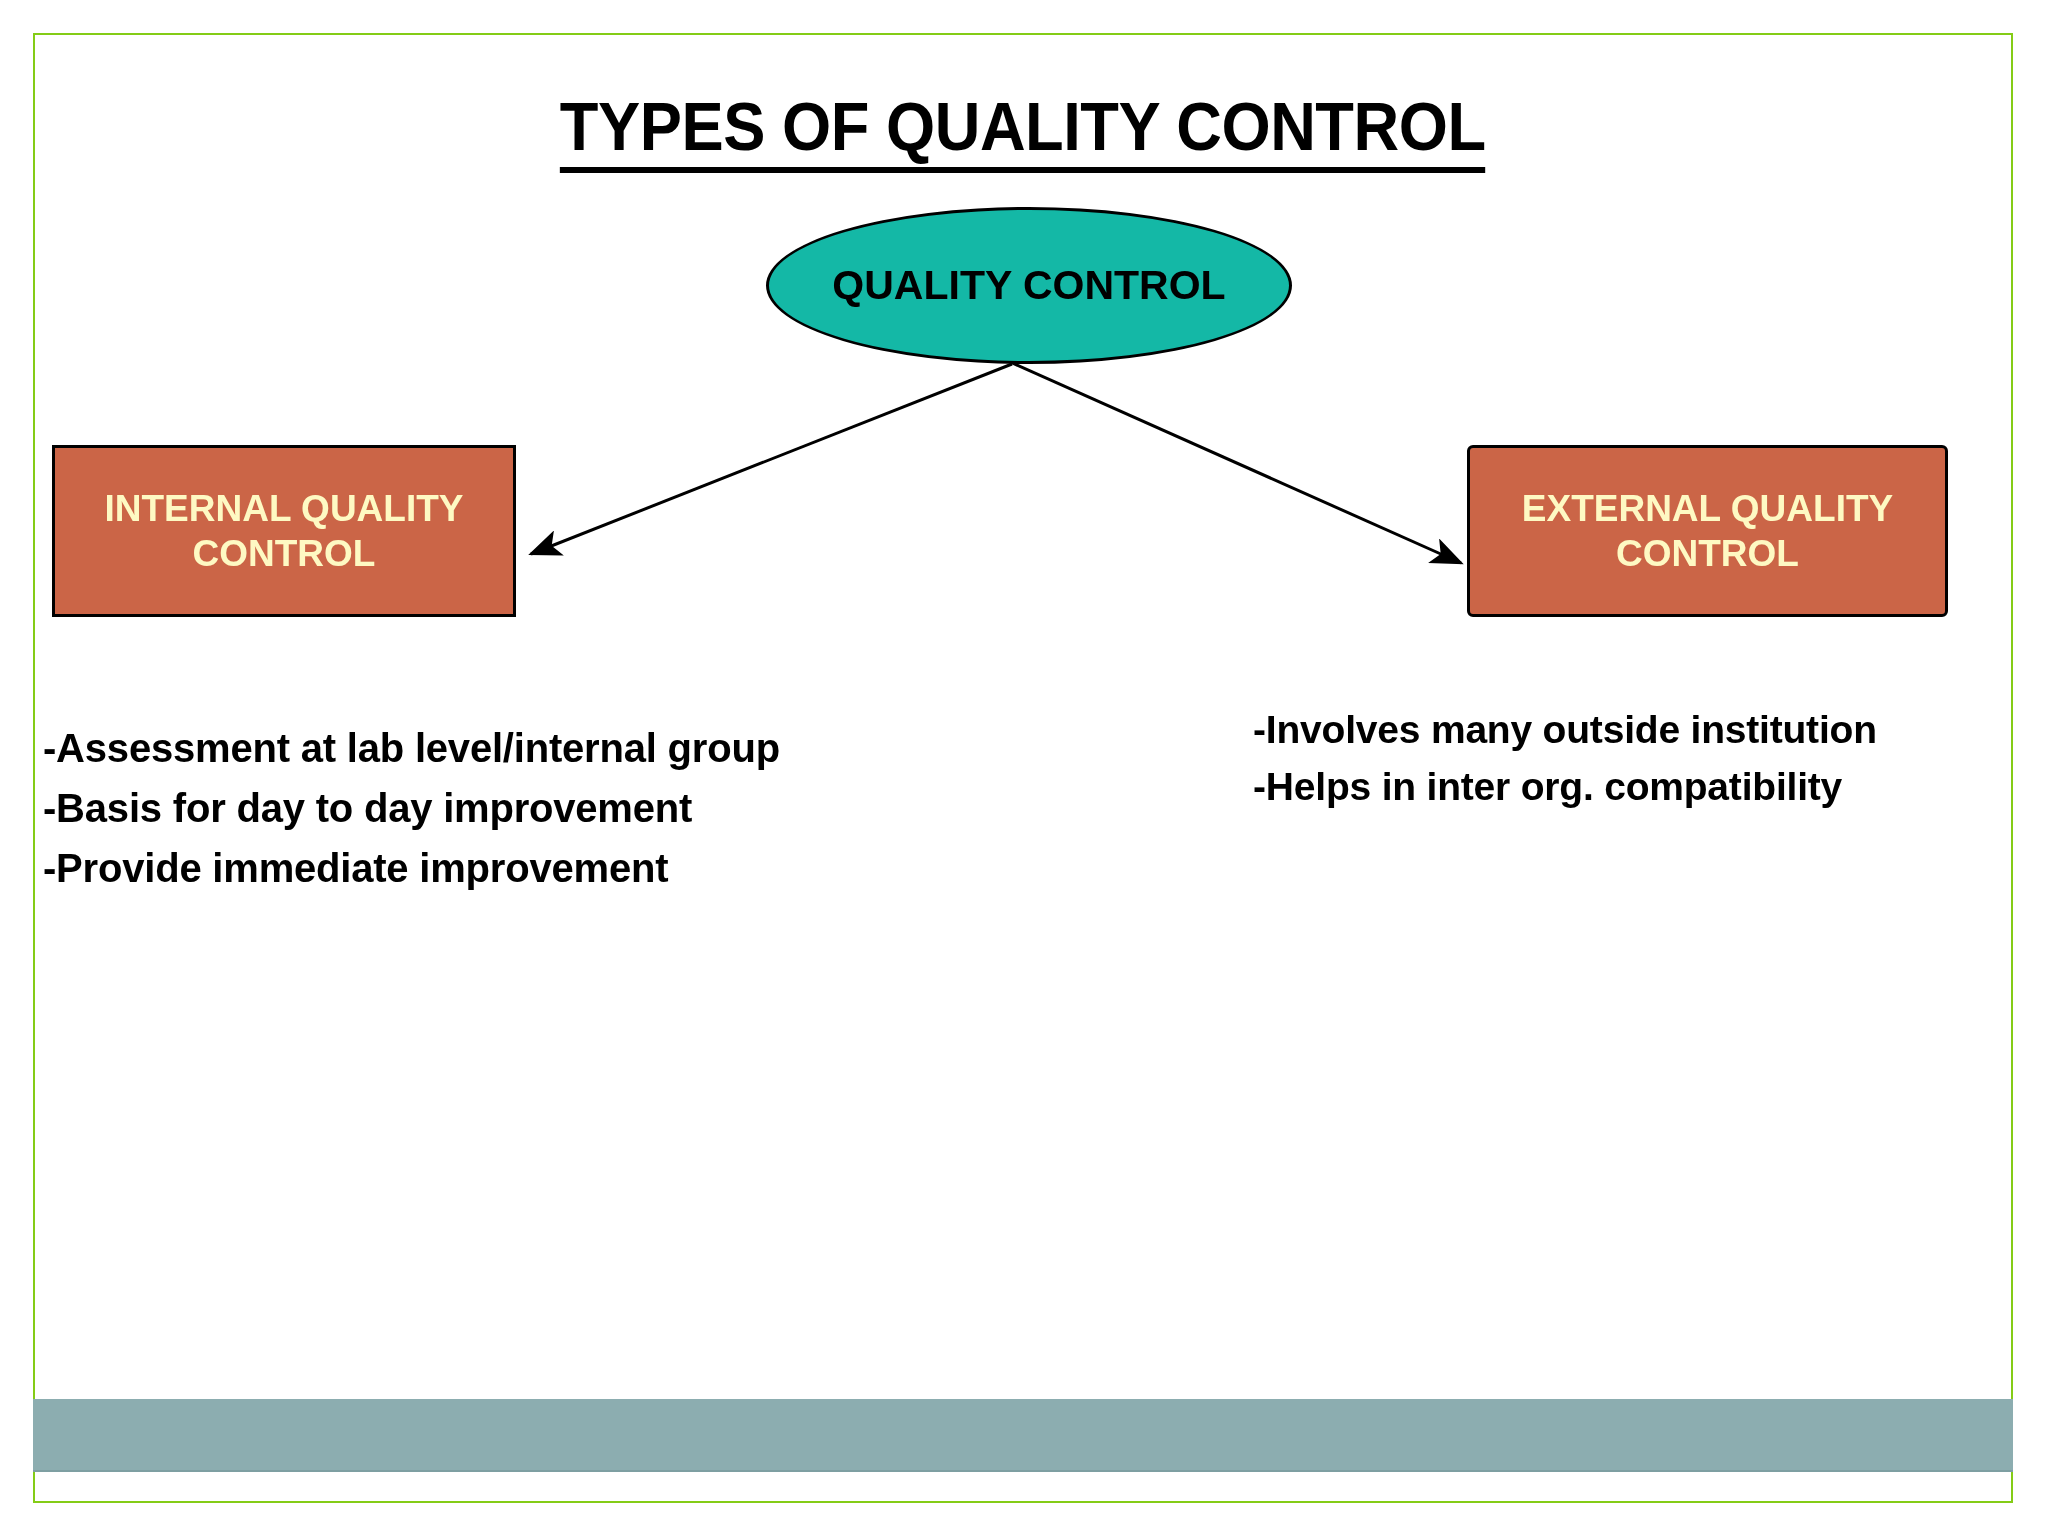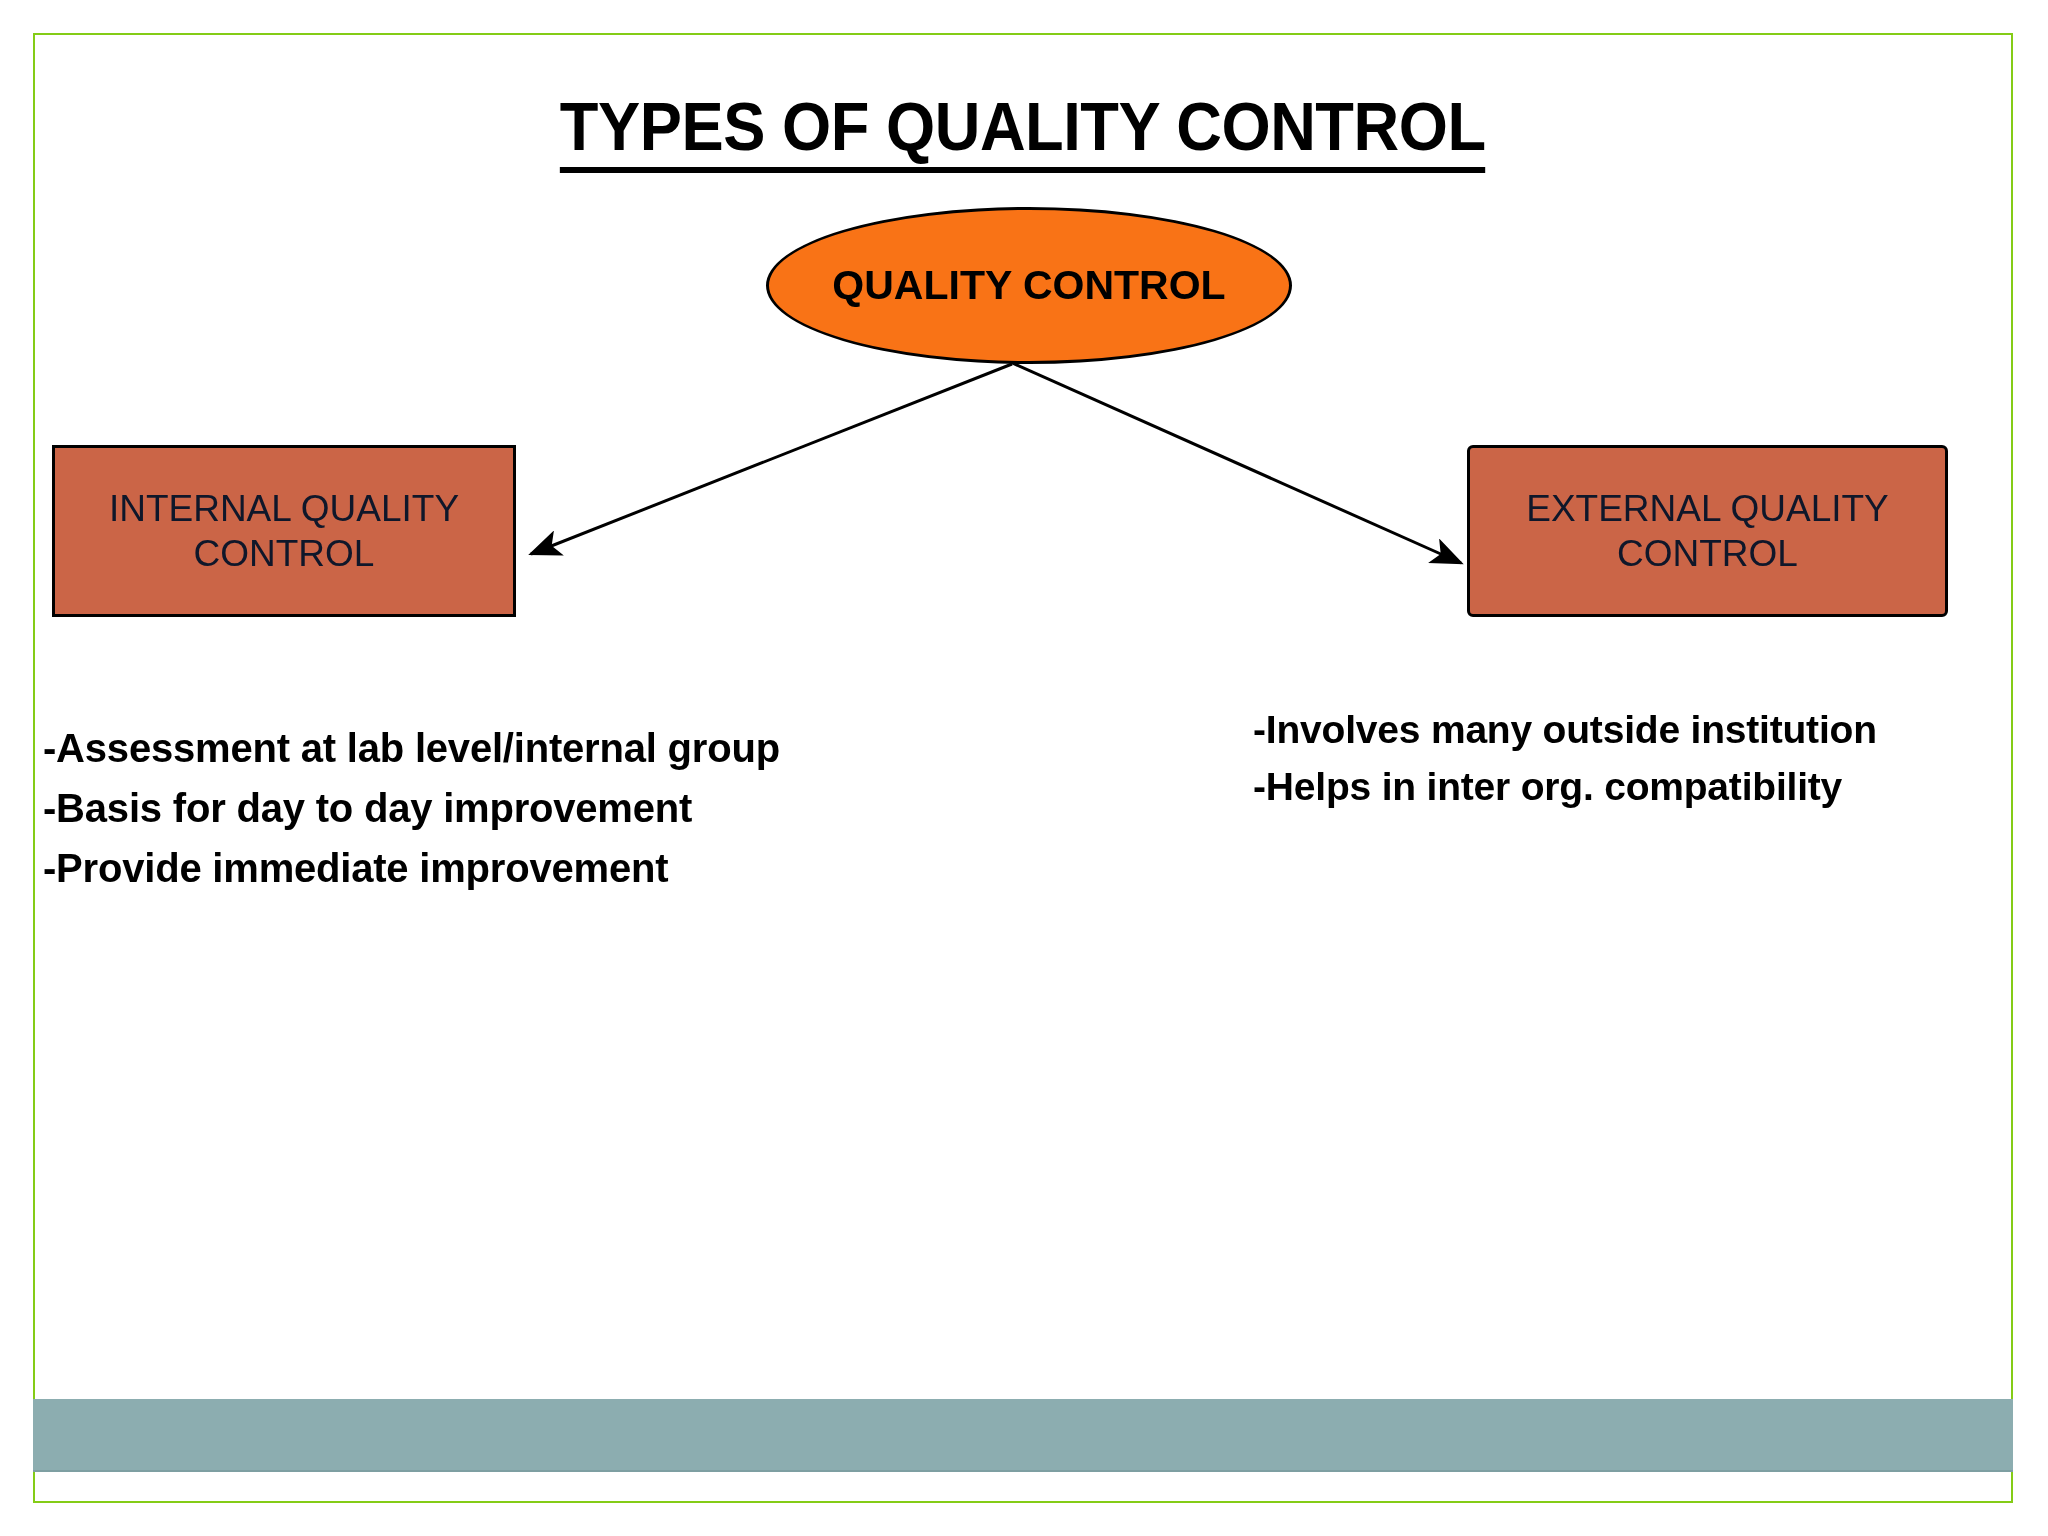--- a/index.html
+++ b/index.html
@@ -59,21 +59,21 @@
     pointer-events: none;
   }
 
   
   #root-node {
     position: absolute;
     left: 731px;
     top: 172px;
     width: 526px;
     height: 157px;
-    background: #f97316;
+    background: #14b8a6;
     border: 3px solid #000000;
     border-radius: 50%;
     box-sizing: border-box;
     display: flex;
     align-items: center;
     justify-content: center;
   }
   #root-node .node-label {
     font-size: 41px;
     font-weight: bold;
@@ -88,22 +88,22 @@
     background: #cb6547;
     border: 3px solid #000000;
     box-sizing: border-box;
     display: flex;
     align-items: center;
     justify-content: center;
     text-align: center;
   }
   .branch-box .node-label {
     font-size: 37px;
-    font-weight: normal;
-    color: #0f172a;
+    font-weight: bold;
+    color: #fef9c3;
     line-height: 1.22;
     padding: 0 10px;
   }
   #branch-internal {
     left: 17px;
     top: 410px;
     width: 464px;
     height: 172px;
   }
   #branch-external {

